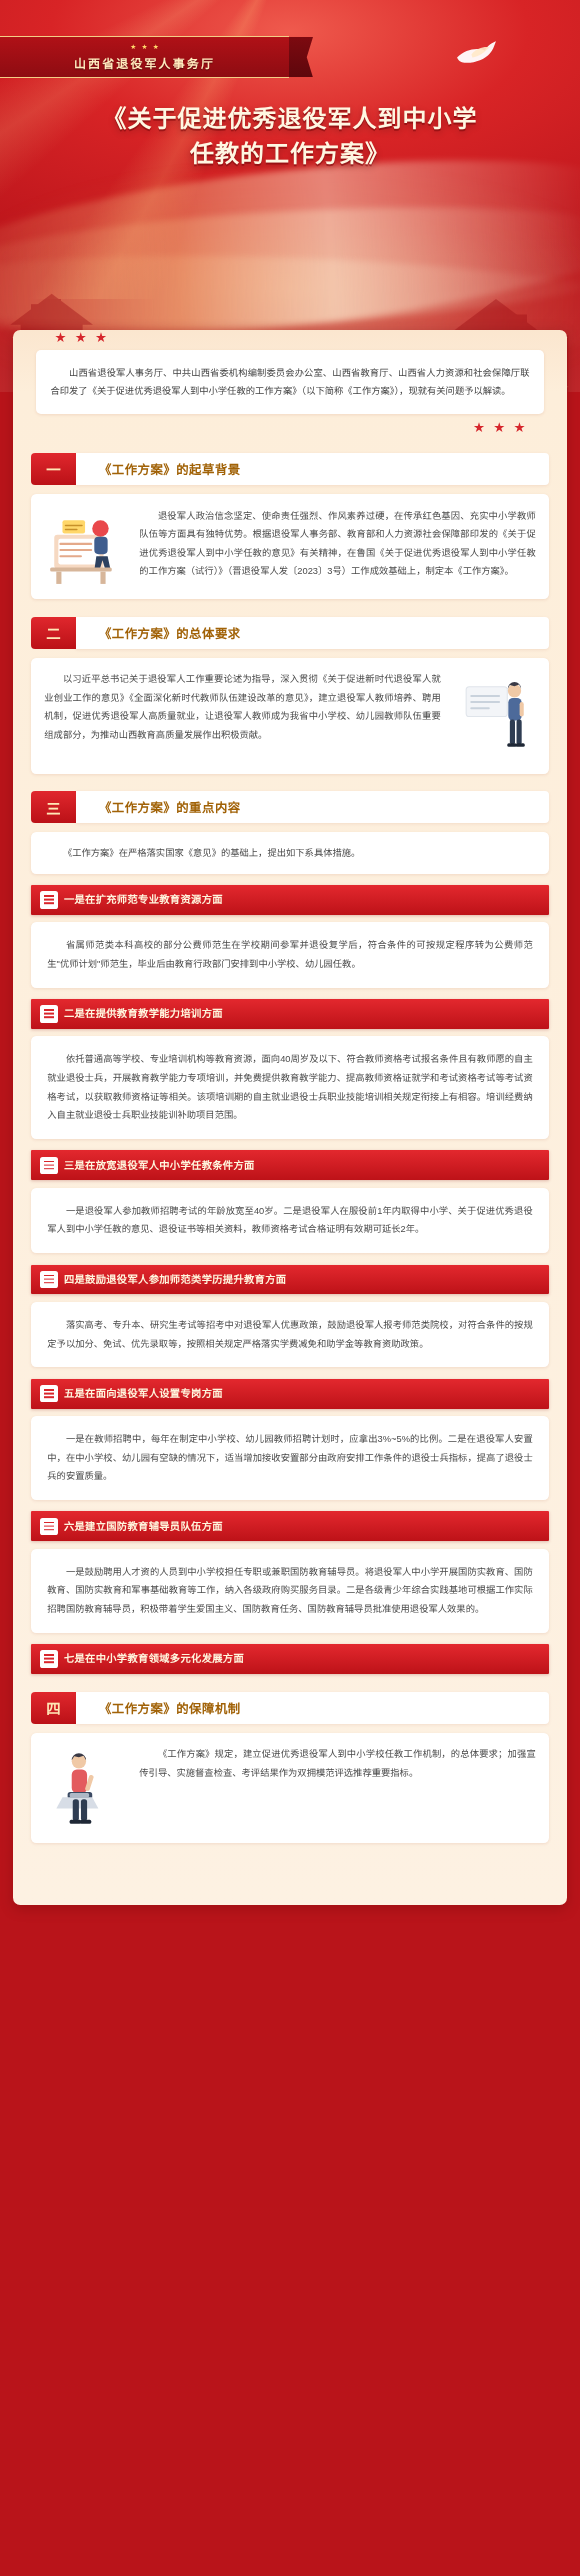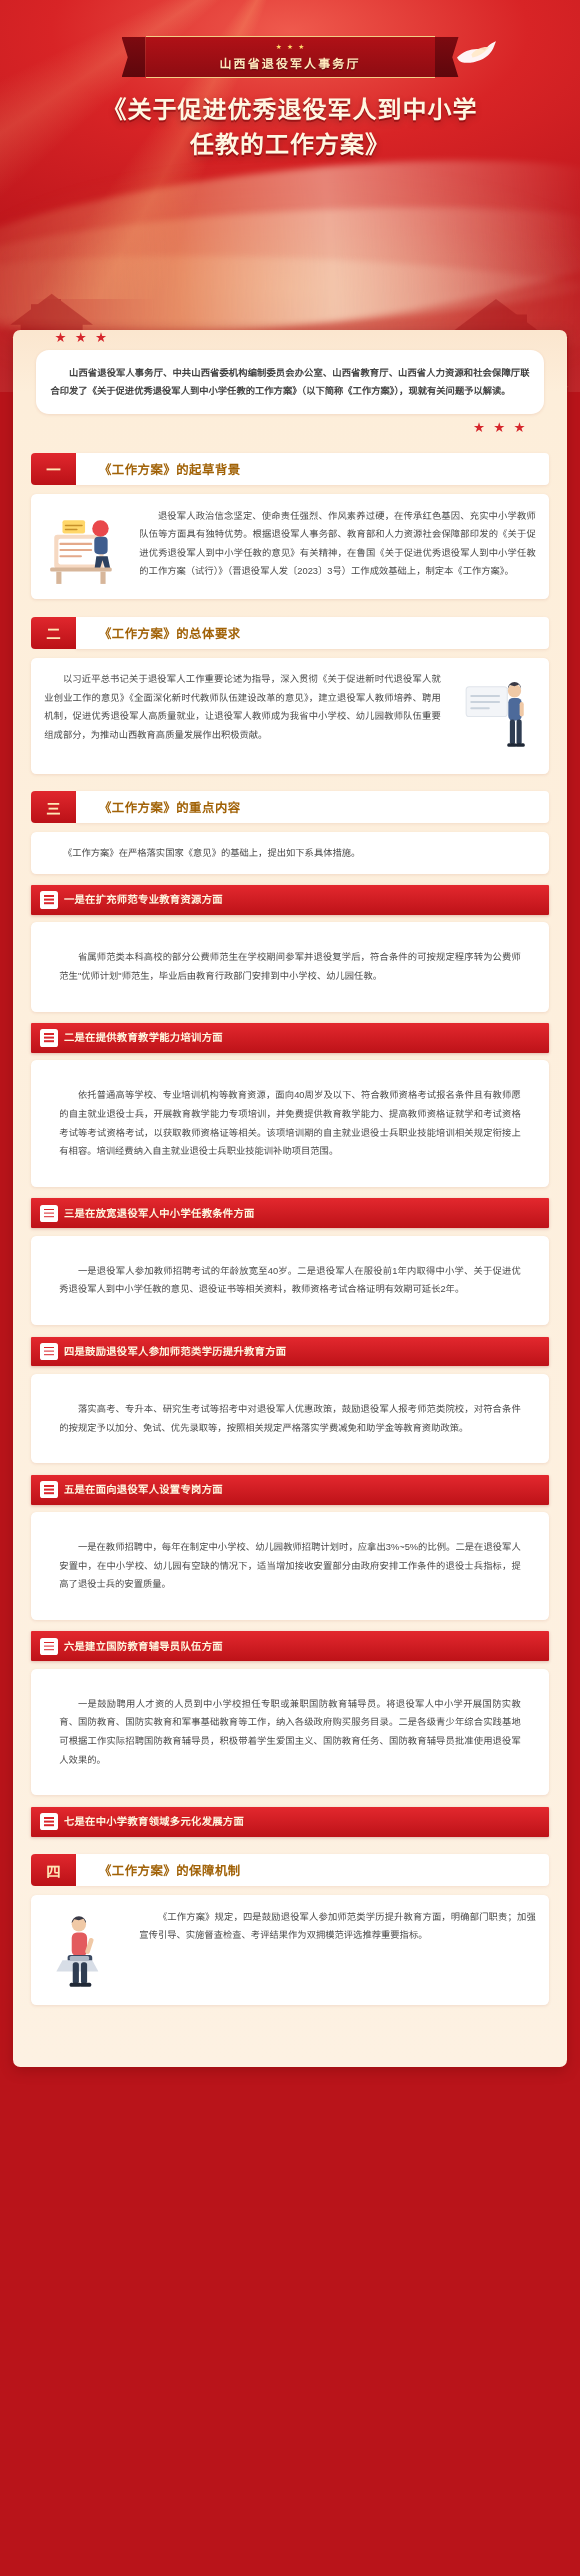--- a/index.html
+++ b/index.html
@@ -70,21 +70,21 @@
     filter: blur(3.1px);
     opacity: .55;
   }
   .swoosh.s1 { top: 170px; transform: rotate(-6deg); }
   .swoosh.s2 { top: 211px; transform: rotate(-3deg); opacity: .4; height: 113px; }
   .swoosh.s3 { top: 258px; transform: rotate(2deg); opacity: .3; height: 93px; }
 
   
   .ribbon-wrap {
     position: absolute; top: 36px; left: 0; right: 0;
-    display: flex; justify-content: center; align-items: center;
+    display: flex; align-items: center;
     z-index: 5;
   }
   .ribbon {
     position: relative;
     background: linear-gradient(180deg, #b01117 0%, #8e0c12 100%);
     border-top: 1px solid #f3cf86;
     border-bottom: 1px solid #f3cf86;
     padding: 6.2px 31px;
     min-width: 289px;
     text-align: center;
@@ -110,21 +110,21 @@
   
   .dove {
     position: absolute;
     right: 82px; top: 37px;
     z-index: 6;
   }
 
   
   .big-title {
     position: absolute;
-    top: 93px; left: 0; right: 0;
+    top: 102px; left: 0; right: 0;
     text-align: center;
     z-index: 6;
     color: #fff7e2;
     font-size: 24px;
     font-weight: bold;
     line-height: 1.45;
     letter-spacing: 1px;
     text-shadow: 0 1.5px 0 rgba(120,6,10,.55), 0 3.1px 7.2px rgba(0,0,0,.25);
   }
   .big-title .line { display: block; }
@@ -173,29 +173,28 @@
   .intro-wrap {
     position: relative;
     margin: -3.1px 0 15.5px;
     padding: 0 5.2px;
   }
   .stars-row { display: flex; gap: 8.2px; margin: 0 0 5.2px 18.5px; }
   .stars-row.right { justify-content: flex-end; margin: 6.2px 18.5px 0 0; }
   .stars-row .st { color: #d6262c; font-size: 13.4px; }
   .intro-text {
     background: #fff;
-    border-radius: 13px;
+    border-radius: 5px;
     padding: 13.4px 14.4px;
     font-size: 9.3px;
     line-height: 2.0;
     color: #444;
     text-align: justify;
     text-indent: 2em;
     box-shadow: 0 1px 3.1px rgba(160,60,30,.12);
-    font-weight: bold;
   }
 
   
   .sec-head {
     display: flex;
     align-items: stretch;
     margin: 17.5px 0 9.3px;
     height: 32px;
   }
   .sec-num {
@@ -261,21 +260,21 @@
   }
   .sub-head .sub-label {
     color: #fff6de; font-size: 10.3px; font-weight: bold; letter-spacing: 0.3px;
   }
   .sub-body {
     background: #fff;
     border-radius: 5.2px;
     padding: 10.3px 12.4px;
     box-shadow: 0 1px 3.1px rgba(160,60,30,.12);
   }
-  .sub-body p { margin: 16px; font-size: 9.3px; line-height: 2.0; color: #4a4a4a; text-align: justify; text-indent: 2em; }
+  .sub-body p { margin: 4px; font-size: 9.3px; line-height: 2.0; color: #4a4a4a; text-align: justify; text-indent: 2em; }
 
   .lead-text {
     background: #fff;
     border-radius: 5.2px;
     padding: 11.3px 13.4px;
     font-size: 9.3px;
     line-height: 2.0;
     color: #4a4a4a;
     text-indent: 2em;
     text-align: justify;
@@ -488,21 +487,21 @@
             <path d="M30 96 l58 0 l12 22 l-82 0 z" fill="#d7dde6"></path>
             <rect x="44" y="88" width="38" height="8" rx="3" fill="#aeb8c6"></rect>
             <rect x="50" y="100" width="12" height="42" rx="5" fill="#2f3d52"></rect>
             <rect x="66" y="100" width="12" height="42" rx="5" fill="#2f3d52"></rect>
             <rect x="44" y="140" width="22" height="8" rx="3" fill="#1f2836"></rect>
             <rect x="64" y="140" width="22" height="8" rx="3" fill="#1f2836"></rect>
             <rect x="78" y="52" width="9" height="32" rx="4" fill="#f0c9a6" transform="rotate(18 82 68)"></rect>
           </svg>
         </div>
         <div class="txt">
-          <p>《工作方案》规定，四是鼓励退役军人参加师范类学历提升教育方面，明确部门职责；加强宣传引导、实施督查检查、考评结果作为双拥模范评选推荐重要指标。</p>
+          <p>《工作方案》规定，建立促进优秀退役军人到中小学校任教工作机制，的总体要求；加强宣传引导、实施督查检查、考评结果作为双拥模范评选推荐重要指标。</p>
         </div>
       </div>
 
       <div class="footer-space"></div>
     </div>
   </div>
 </div>
 
 
 </body></html>

